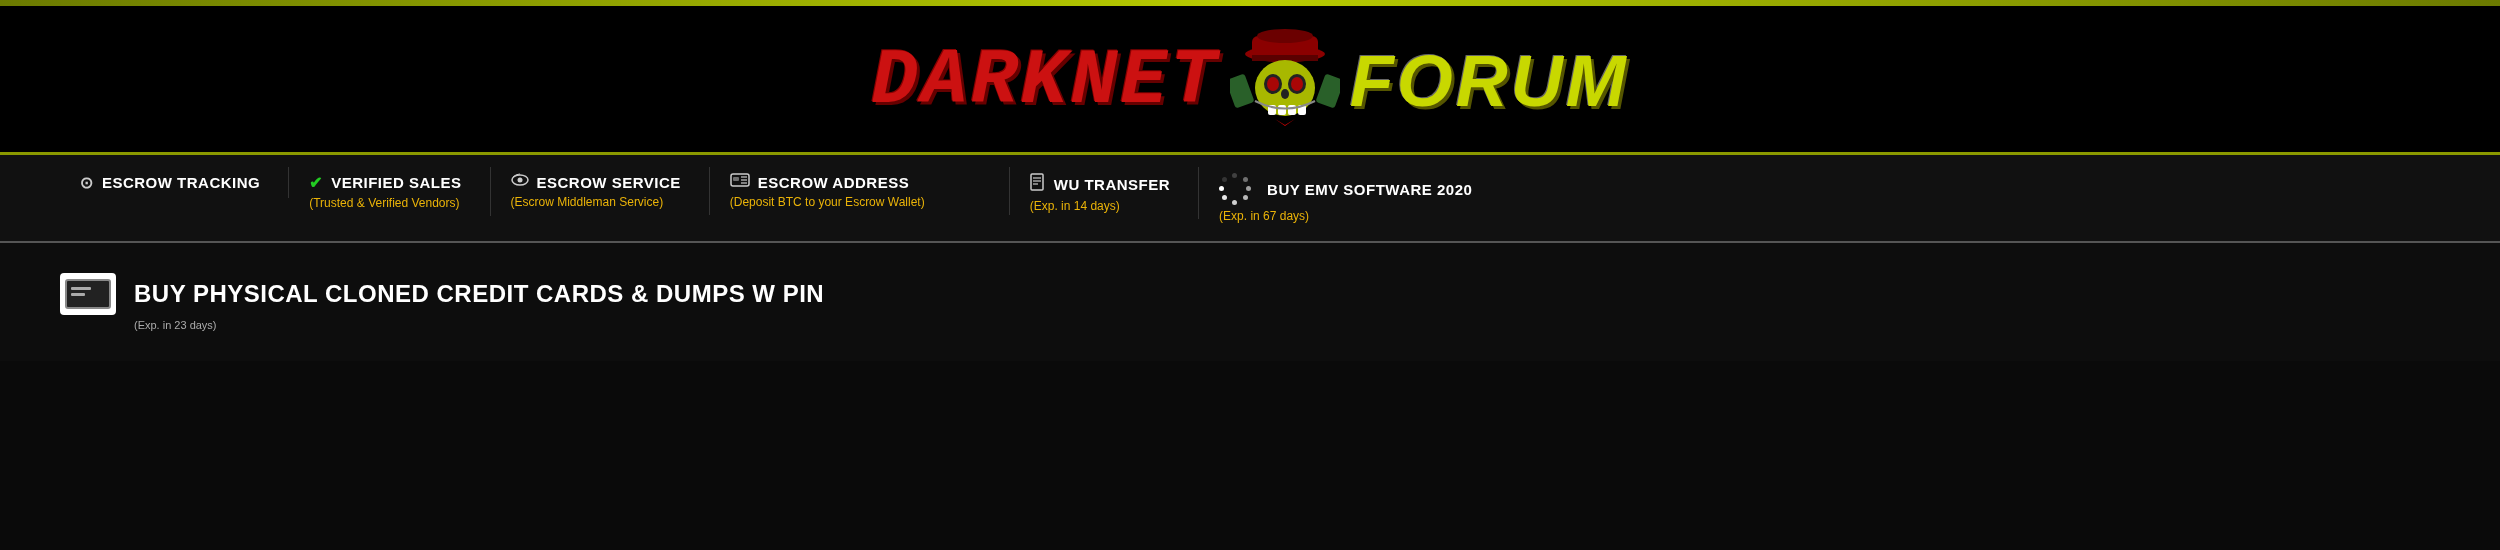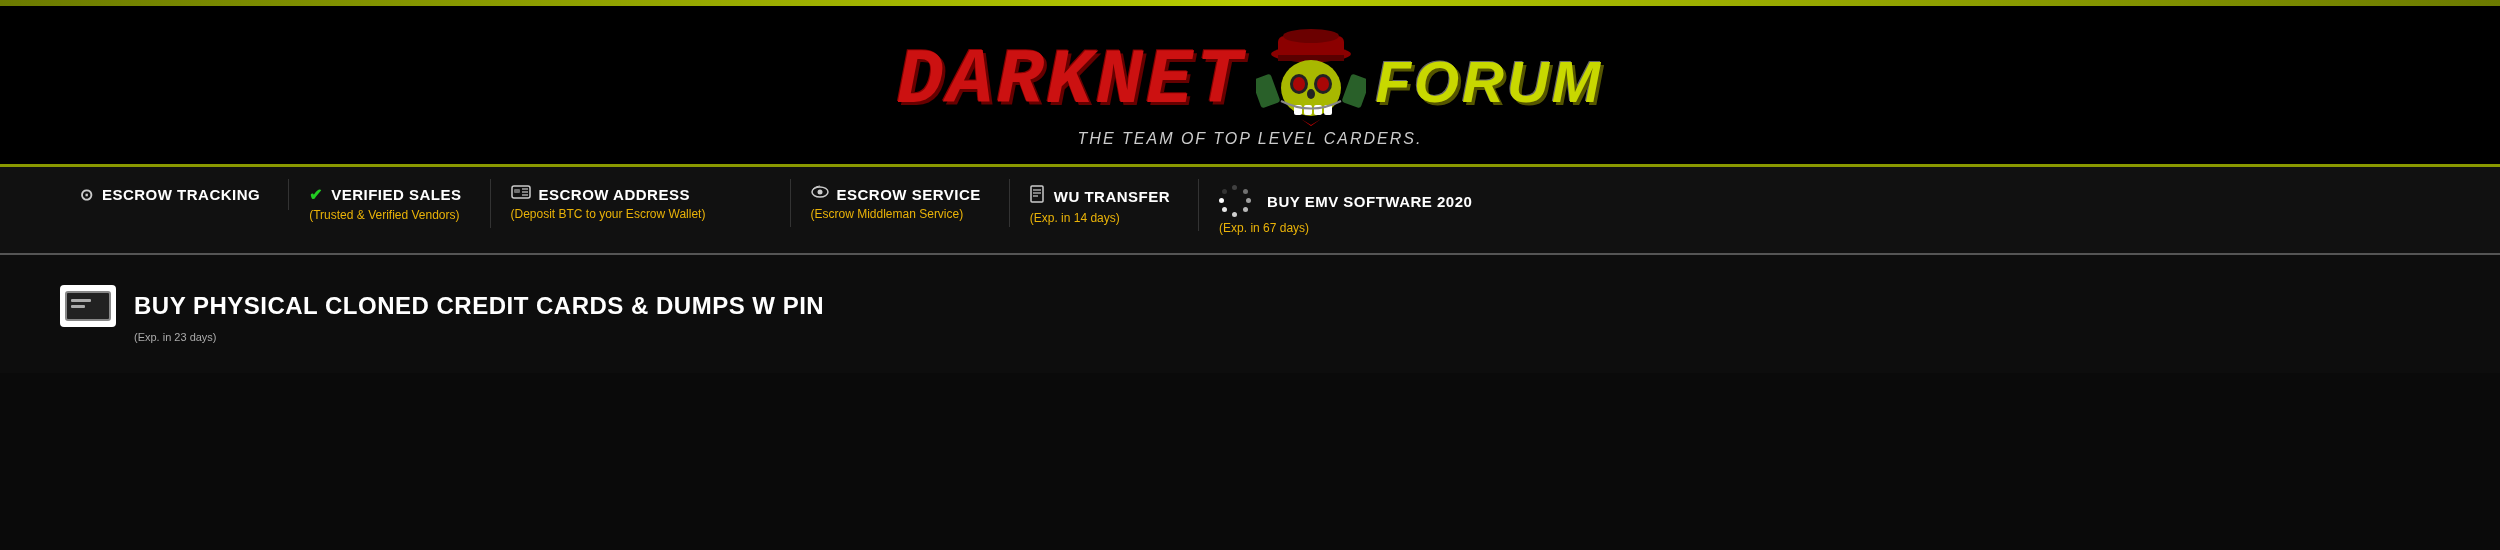--- a/index.html
+++ b/index.html
@@ -51,21 +51,21 @@
       font-style: italic;
     }
 
     .logo-skull {
       width: 110px;
       height: 110px;
       margin: 0 10px;
     }
 
     .logo-forum {
-      font-size: 58px;
+      font-size: 72px;
       font-weight: 900;
       color: #c8d800;
       font-family: Impact, Arial Black, sans-serif;
       letter-spacing: 3px;
       text-shadow: 3px 3px 0 #555500, -1px -1px 0 #666;
       font-style: italic;
     }
 
     .logo-subtitle {
       font-size: 16px;
@@ -275,39 +275,52 @@
         <path d="M25 75 Q55 90 85 75" stroke="#888" stroke-width="2" fill="none"></path>
 
         <rect x="0" y="50" width="20" height="30" rx="3" fill="#2d6a2d" opacity="0.9" transform="rotate(-20 10 65)"></rect>
         <rect x="90" y="50" width="20" height="30" rx="3" fill="#2d6a2d" opacity="0.9" transform="rotate(20 100 65)"></rect>
 
         <polygon points="45,93 55,100 65,93 55,99" fill="#cc0000"></polygon>
       </svg>
 
       <span class="logo-forum">FORUM</span>
     </div>
-    <div class="logo-subtitle">THE TEAM OF TOP LEVEL CARDERS.</div>
   </div>
 </div>
 
 <div class="navbar">
 
   <div class="nav-item">
     <div class="nav-item-title">
       <span class="nav-icon">⊙</span>
       <span>ESCROW TRACKING</span>
     </div>
   </div>
 
   <div class="nav-item">
     <div class="nav-item-title">
       <span class="nav-check nav-icon">✔</span>
       <span>VERIFIED SALES</span>
     </div>
     <div class="nav-item-subtitle">(Trusted &amp; Verified Vendors)</div>
+  </div>
+
+  <div class="nav-item">
+    <div class="nav-item-title">
+      <span class="nav-icon">
+        <svg width="18" height="14" viewBox="0 0 18 14" fill="none" xmlns="http://www.w3.org/2000/svg">
+          <ellipse cx="9" cy="7" rx="8" ry="5" stroke="#ccc" stroke-width="1.5" fill="none"></ellipse>
+          <circle cx="9" cy="7" r="2.5" fill="#ccc"></circle>
+          <path d="M2 4 Q5 1 9 1" stroke="#ccc" stroke-width="1" fill="none"></path>
+        </svg>
+      </span>
+      <span>ESCROW SERVICE</span>
+    </div>
+    <div class="nav-item-subtitle">(Escrow Middleman Service)</div>
   </div>
 
   <div class="nav-item" style="min-width:300px;">
     <div class="nav-item-title">
       <span class="nav-icon">
         <svg width="20" height="14" viewBox="0 0 20 14" fill="none" xmlns="http://www.w3.org/2000/svg">
           <rect x="1" y="1" width="18" height="12" rx="2" stroke="#ccc" stroke-width="1.5" fill="none"></rect>
           <rect x="3" y="4" width="6" height="4" rx="1" fill="#ccc" opacity="0.5"></rect>
           <line x1="11" y1="4" x2="17" y2="4" stroke="#ccc" stroke-width="1.2"></line>
           <line x1="11" y1="7" x2="17" y2="7" stroke="#ccc" stroke-width="1.2"></line>
@@ -315,34 +328,20 @@
         </svg>
       </span>
       <span>ESCROW ADDRESS</span>
     </div>
     <div class="nav-item-subtitle">(Deposit BTC to your Escrow Wallet)</div>
   </div>
 
   <div class="nav-item">
     <div class="nav-item-title">
       <span class="nav-icon">
-        <svg width="18" height="14" viewBox="0 0 18 14" fill="none" xmlns="http://www.w3.org/2000/svg">
-          <ellipse cx="9" cy="7" rx="8" ry="5" stroke="#ccc" stroke-width="1.5" fill="none"></ellipse>
-          <circle cx="9" cy="7" r="2.5" fill="#ccc"></circle>
-          <path d="M2 4 Q5 1 9 1" stroke="#ccc" stroke-width="1" fill="none"></path>
-        </svg>
-      </span>
-      <span>ESCROW SERVICE</span>
-    </div>
-    <div class="nav-item-subtitle">(Escrow Middleman Service)</div>
-  </div>
-
-  <div class="nav-item">
-    <div class="nav-item-title">
-      <span class="nav-icon">
         <svg width="16" height="18" viewBox="0 0 16 18" fill="none" xmlns="http://www.w3.org/2000/svg">
           <rect x="1" y="1" width="12" height="16" rx="1" stroke="#ccc" stroke-width="1.5" fill="none"></rect>
           <line x1="3" y1="5" x2="11" y2="5" stroke="#ccc" stroke-width="1.2"></line>
           <line x1="3" y1="8" x2="11" y2="8" stroke="#ccc" stroke-width="1.2"></line>
           <line x1="3" y1="11" x2="8" y2="11" stroke="#ccc" stroke-width="1.2"></line>
         </svg>
       </span>
       <span>WU TRANSFER</span>
     </div>
     <div class="nav-item-subtitle">(Exp. in 14 days)</div>

